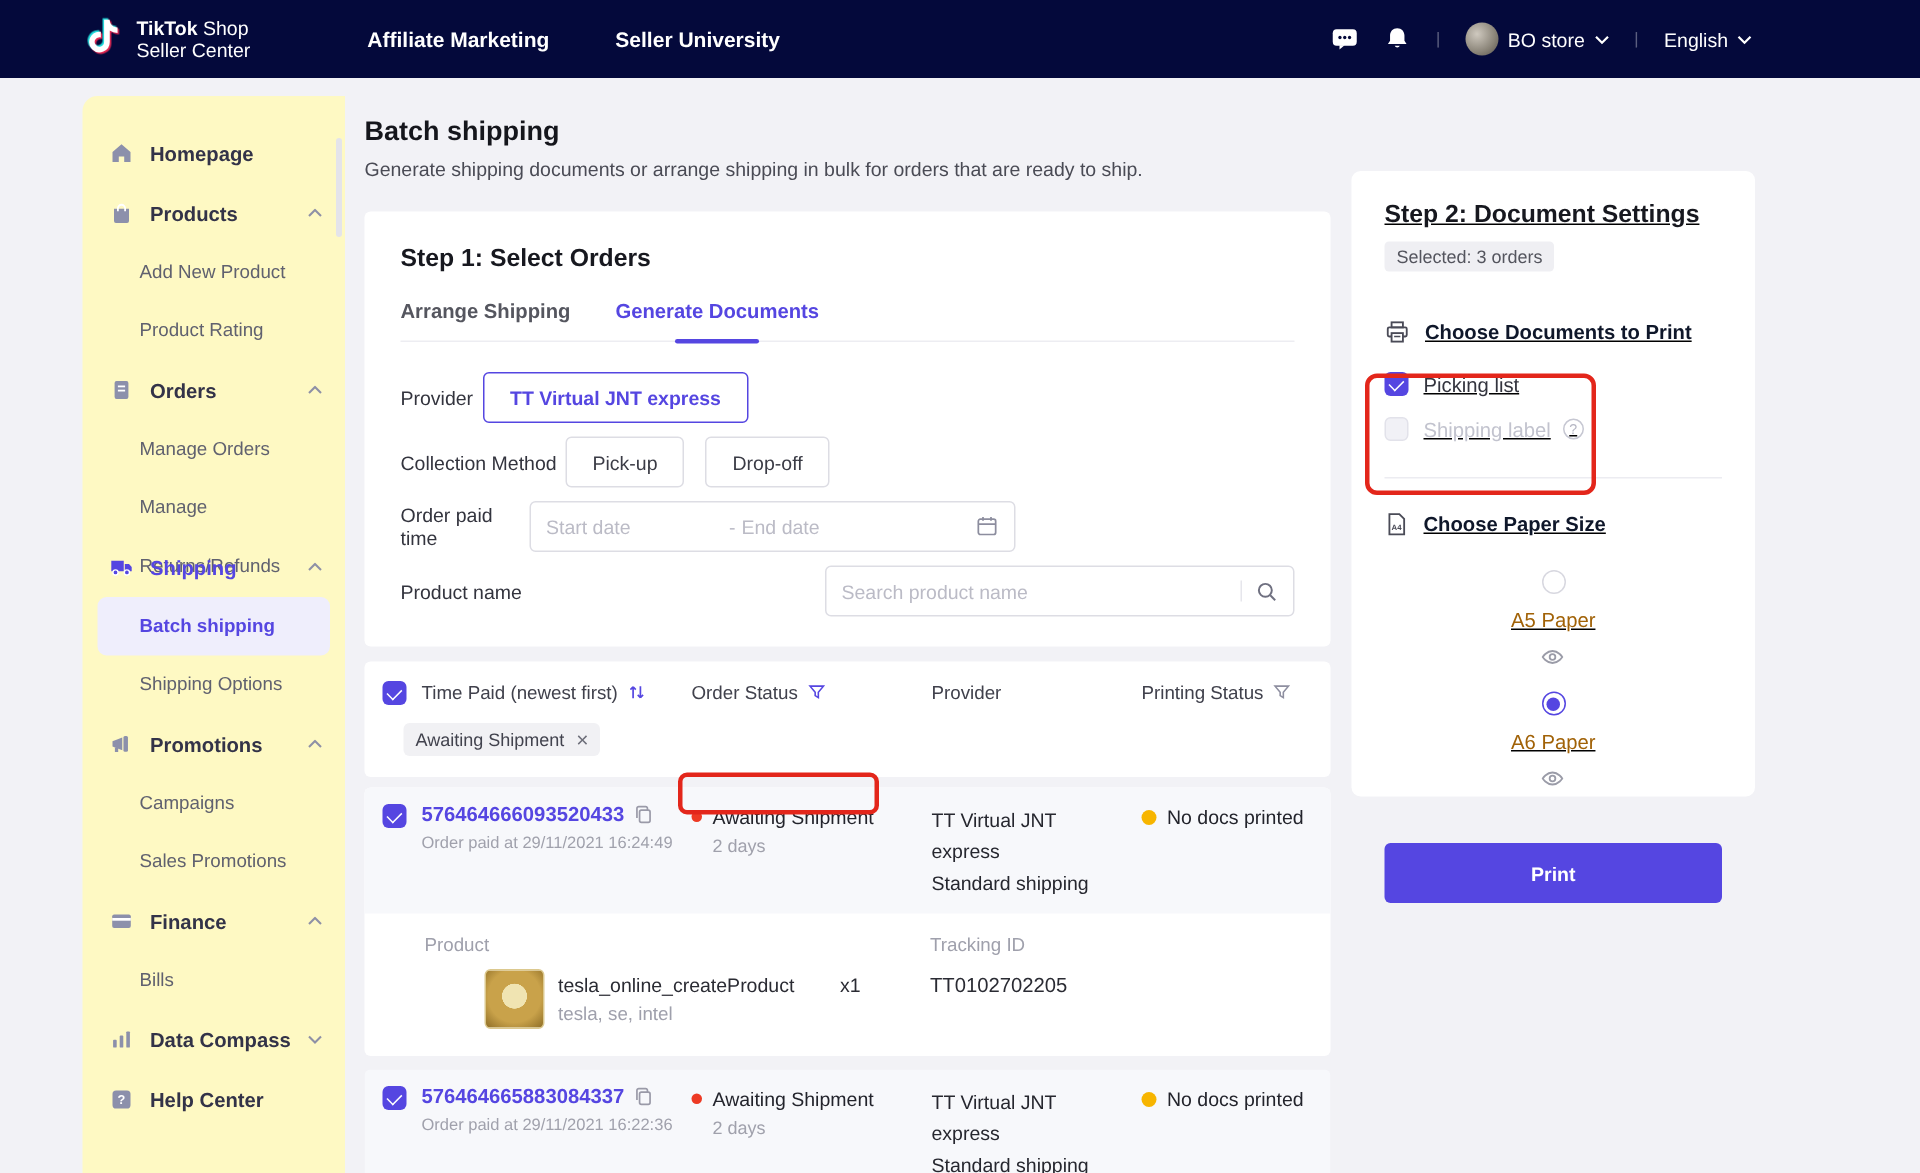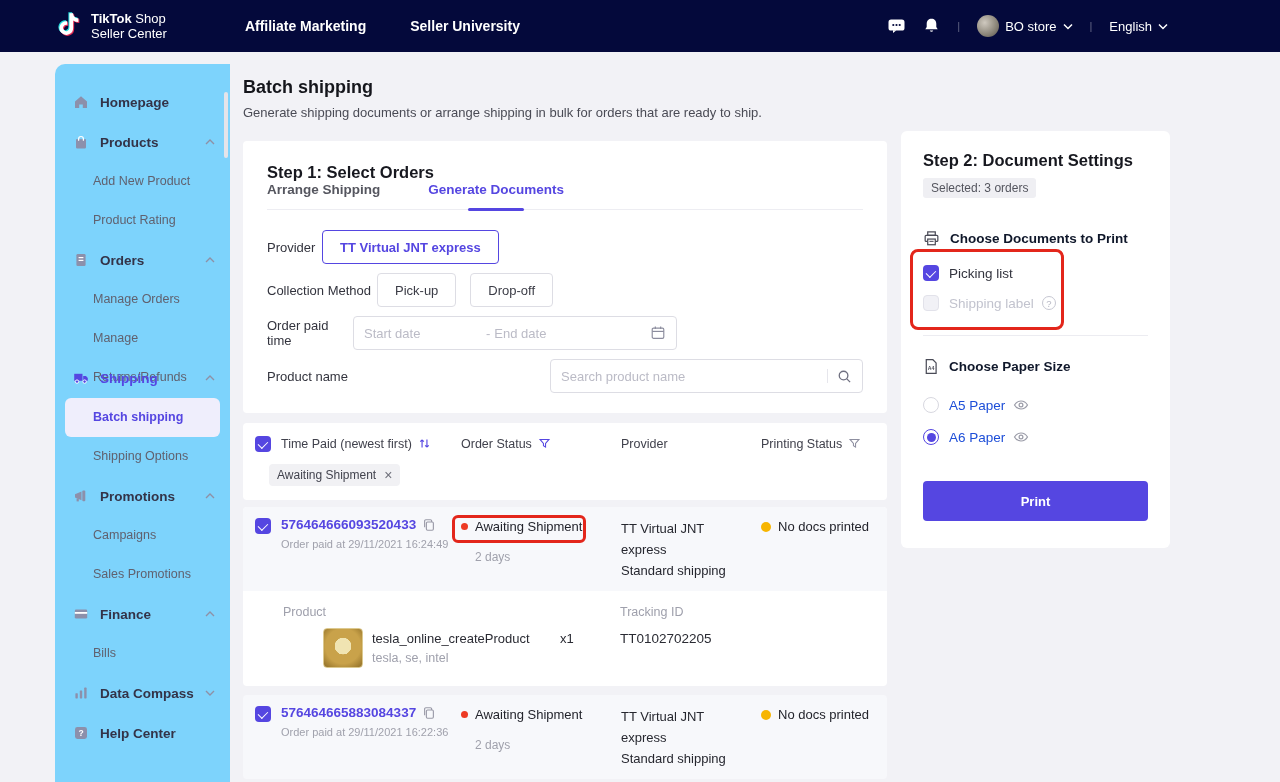--- a/index.html
+++ b/index.html
@@ -16,40 +16,40 @@
   .nav-links { display:flex; gap:44px; margin-left:78px; }
   .nav-link { font-size:14px; font-weight:700; cursor:pointer; }
   .nav-right { margin-left:auto; display:flex; align-items:center; gap:17px; }
   .nav-ic { display:flex; cursor:pointer; }
   .nav-divider { color:rgba(255,255,255,.35); font-size:11px; }
   .avatar { width:22px; height:22px; border-radius:50%; flex:none;
     background:radial-gradient(circle at 35% 35%, #cfc9bf, #8a8478 60%, #55504a); }
   .nav-drop { display:flex; align-items:center; gap:6px; font-size:13px; cursor:pointer; }
 
   
-  .sidebar { position:absolute; left:55px; top:64px; width:175px; height:718px; background:#7dd3fc;
+  .sidebar { position:absolute; left:55px; top:64px; width:175px; height:718px; background:#fef9c3;
     border-top-left-radius:10px; padding-top:18px; }
   .scroll-thumb { position:absolute; top:28px; right:2px; width:4px; height:66px; border-radius:2px; background:#E4E4EA; }
   .s-top { display:flex; align-items:center; gap:11px; height:40px; padding:0 15px 0 18px;
     font-size:13.5px; font-weight:700; color:#333348; cursor:pointer; }
   .s-top.accent { color:#5546E1; }
   .s-chev { margin-left:auto; color:#8E90A6; display:flex; }
   .s-icon { width:16px; height:16px; display:flex; flex:none; }
   .s-sub { height:39px; line-height:39px; padding-left:38px; font-size:12.5px; color:#60616F; cursor:pointer; }
   .s-sub.active { margin:0 10px; padding-left:28px; background:#EFEEFC; border-radius:6px;
     color:#5546E1; font-weight:700; }
 
   
   .main { position:absolute; left:243px; top:64px; width:644px; }
   .page-title { font-size:18px; font-weight:700; color:#15161C; margin-top:13px; }
   .page-sub { font-size:13px; color:#4A4B55; margin-top:7px; }
   .card { background:#fff; border-radius:4px; }
   .card1 { margin-top:21px; padding:22px 24px 20px; }
   .card1 h2, .panel h2 { font-size:16.5px; font-weight:700; color:#17181F; }
-  .tabs { display:flex; gap:48px; border-bottom:1px solid #EDEDF2; }
+  .tabs { display:flex; gap:30px; margin-top:18px; border-bottom:1px solid #EDEDF2; }
   .tab { font-size:13.5px; font-weight:700; color:#55565F; padding-bottom:12px; cursor:pointer; position:relative; }
   .tab.active { color:#5546E1; }
   .tab.active::after { content:""; position:absolute; left:50%; transform:translateX(-50%);
     bottom:-2px; width:56px; height:3px; background:#5546E1; border-radius:2px; }
   .form { margin-top:20px; }
   .frow { display:flex; align-items:center; margin-bottom:9px; height:34px; }
   .flabel { font-size:13px; color:#33343E; flex:none; }
   .w1{ width:55px; } .w2{ width:110px; } .w3{ width:86px; }
   .btn-outline-accent { height:34px; padding:0 17px; border:1.5px solid #5546E1; color:#5546E1;
     border-radius:4px; background:#fff; font-size:13px; font-weight:700; display:flex; align-items:center; cursor:pointer; }
@@ -77,21 +77,21 @@
   .tag .x { color:#6E6F7A; font-size:14px; line-height:1; cursor:pointer; }
 
   .order { margin-top:7px; border-radius:4px; overflow:hidden; background:#fff; }
   .ohead { display:grid; grid-template-columns:26px 180px 160px 140px 1fr; padding:10px 12px;
     background:#F7F8FB; min-height:71px; align-items:start; }
   .oid { color:#5546E1; font-size:13.5px; font-weight:700; display:flex; align-items:center; gap:6px; }
   .copy-ic { display:flex; cursor:pointer; }
   .paidat { font-size:11px; color:#A0A1AC; margin-top:6px; }
   .status-line { display:flex; align-items:center; gap:7px; font-size:13px; color:#23242C; margin-top:2px; }
   .dot { width:7px; height:7px; border-radius:50%; background:#ED3A24; flex:none; }
-  .age { font-size:12px; color:#A0A1AC; margin-top:16px; padding-left:14px; }
+  .age { font-size:12px; color:#A0A1AC; margin-top:5px; padding-left:14px; }
   .prov { font-size:13px; color:#26272F; line-height:21px; margin-top:1px; }
   .printing { display:flex; align-items:flex-start; gap:7px; font-size:13px; color:#23242C; margin-top:2px; }
   .ydot { width:10px; height:10px; border-radius:50%; background:#F7B500; margin-top:3px; flex:none; }
   .cbx { width:16px; height:16px; border-radius:4px; background:#5546E1; position:relative; cursor:pointer; flex:none; }
   .cbx::after { content:""; position:absolute; left:5px; top:2.5px; width:4.5px; height:8px;
     border-right:1.8px solid #fff; border-bottom:1.8px solid #fff; transform:rotate(45deg); }
   .cbx.off { background:#F1F1F6; border:1px solid #E2E2EA; }
   .cbx.off::after { display:none; }
   .ohead .cbx, .lgrid .cbx { margin-top:1px; }
   .odetail { padding:14px 12px 18px 40px; }
@@ -100,31 +100,31 @@
   .drow { margin-top:9px; }
   .pwrap { display:flex; gap:9px;padding-left:40px; }
   .pimg { width:40px; height:40px; border-radius:4px; flex:none; border:1px solid #DCC98F;
     background:radial-gradient(circle at 50% 45%, #F0E4B2 0 29%, #C9A24A 30% 62%, #8F6E27 100%); }
   .pname { font-size:13px; color:#2A2B33; margin-top:3px; }
   .pvariant { font-size:12.5px; color:#9FA0AC; margin-top:5px; }
   .qty { font-size:13px; color:#2A2B33; padding-left:13px; margin-top:3px; }
   .tval { font-size:13.5px; color:#2A2B33; margin-top:3px; }
 
   
-  .panel { position:absolute; left:901px; top:131px; width:269px; height:417px; background:#fff;
-    border-radius:6px; padding:20px 22px; }
+  .panel { position:absolute; left:901px; top:114px; width:269px; height:417px; background:#fff;
+    border-radius:6px; padding:20px 22px;text-decoration:underline; }
   .badge { display:inline-block; margin-top:8px; background:#EFEFF3; color:#54555E; font-size:12px;
     padding:3px 8px; border-radius:3px; }
   .sect { display:flex; align-items:center; gap:10px; margin-top:32px; font-size:13.5px; font-weight:700; color:#0f172a; }
   .chkrow { display:flex; align-items:center; gap:10px; margin-top:18px; font-size:13.5px; color:#33343E; }
   .chkrow.disabled { color:#C2C3CE; margin-top:14px; }
   .qmark { width:14px; height:14px; border-radius:50%; border:1.2px solid #C6C7D2; color:#B6B7C4;
     font-size:9.5px; display:flex; align-items:center; justify-content:center; margin-left:-2px; }
   .pdivider { border-top:1px solid #ECECF1; margin-top:24px; }
-  .radiorow { display:flex; align-items:center; gap:10px; margin-top:22px; font-size:13.5px; color:#1d4ed8; }
+  .radiorow { display:flex; align-items:center; gap:10px; margin-top:22px; font-size:13.5px; color:#a16207;flex-direction:column; }
   .radio { width:16px; height:16px; border-radius:50%; border:1.5px solid #D8D8E0; background:#fff; flex:none; cursor:pointer; }
   .radio.on { border-color:#5546E1; position:relative; }
   .radio.on::after { content:""; position:absolute; inset:2.5px; border-radius:50%; background:#5546E1; }
   .eye-ic { display:flex; cursor:pointer; margin-left:-2px; }
   .print-btn { margin-top:36px; width:100%; height:40px; border:none; border-radius:4px; background:#5546E1;
     color:#fff; font-size:13px; font-weight:700; cursor:pointer; font-family:inherit; }
 
   
   .ann { position:absolute; border:3px solid #E3261B; pointer-events:none; z-index:9; }
   .ann1 { left:452px; top:515px; width:134px; height:28px; border-radius:6px; }

